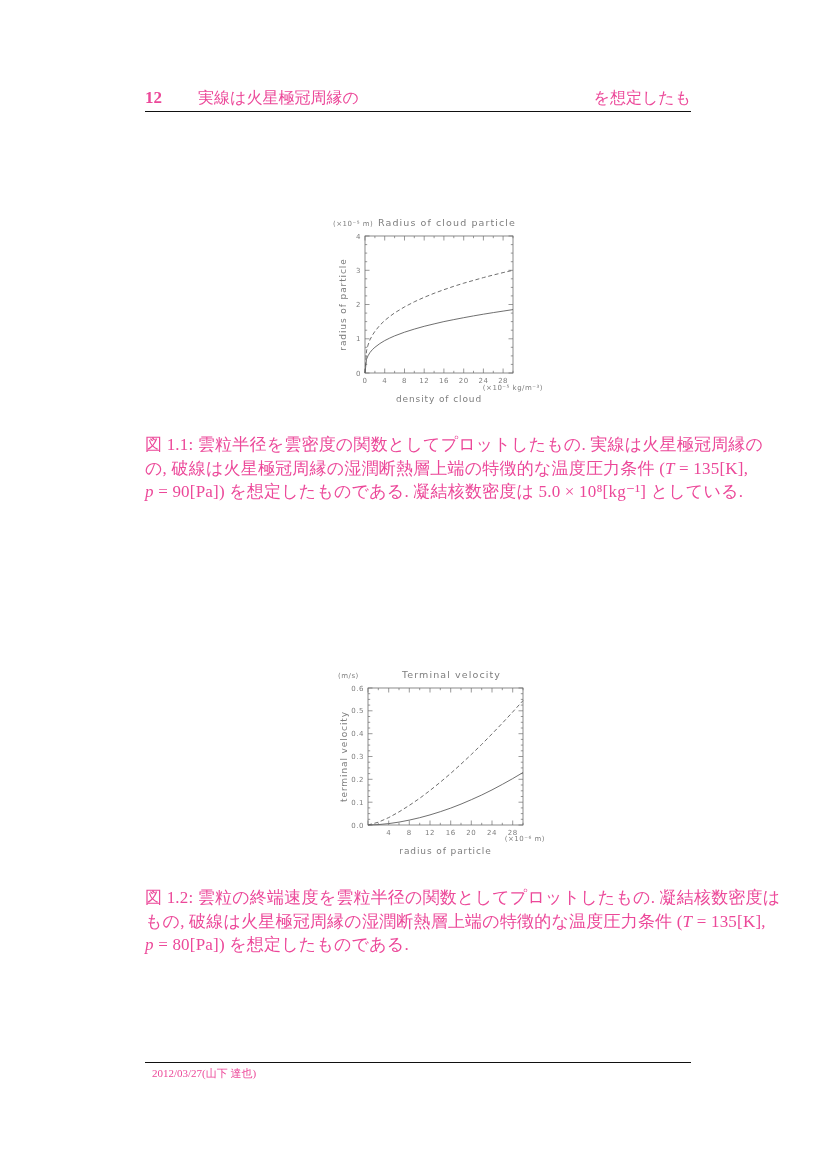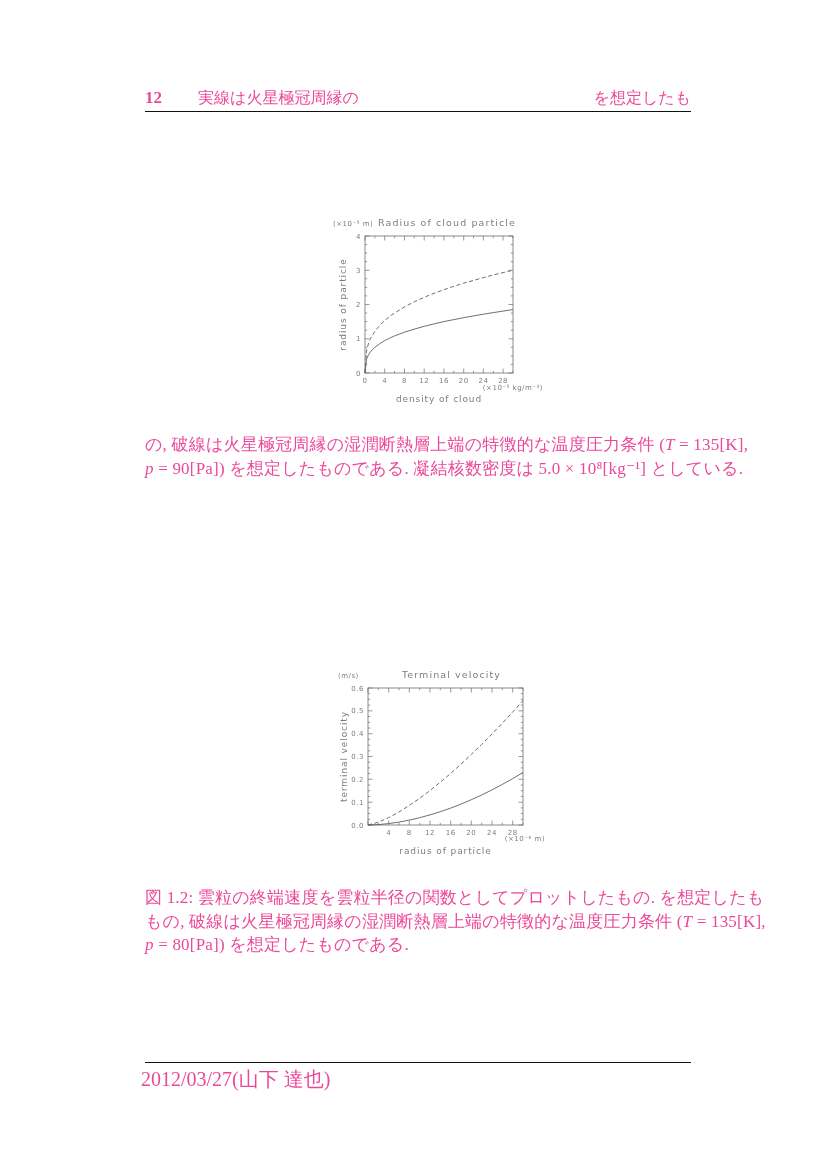--- a/index.html
+++ b/index.html
@@ -39,22 +39,22 @@
     font-size:17px;line-height:23.5px;
     letter-spacing:0.2px;
   }
   .caption .cap-line{white-space:nowrap;}
   .caption .it{font-style:italic;font-family:"Liberation Serif","DejaVu Serif",serif;}
   #cap1{top:433px;}
   #cap2{top:886px;}
   
   .frule{position:absolute;left:145px;top:1062px;width:546px;height:1px;background:#111;}
   .footer{
-    position:absolute;left:141px;top:1066px;
-    font-size:20px;
+    position:absolute;left:152px;top:1066px;
+    font-size:11px;
   }
 </style>
 </head>
 <body>
 
 <div class="page">
 
   <div class="header">
     <span class="pagenum">12</span>
     <span class="htitle">実線は火星極冠周縁の</span>
@@ -147,20 +147,21 @@
       <text class="tt" x="115" y="14" text-anchor="middle">Radius of cloud particle</text>
       <text class="tk" x="1" y="14">(×10⁻⁵ m)</text>
       <text class="tk" x="211" y="178" text-anchor="end">(×10⁻⁵ kg/m⁻³)</text>
       <text class="ax" x="107" y="190" text-anchor="middle">density of cloud</text>
       <text class="ax" x="14" y="92.5" text-anchor="middle" transform="rotate(-90 14 92.5)">radius of particle</text>
       <path d="M33.0 161.0 L34.5 138.9 L36.0 133.1 L37.9 127.9 L40.4 123.2 L42.9 119.4 L47.8 113.3 L52.7 108.5 L57.7 104.5 L62.6 100.9 L72.5 94.9 L82.3 89.8 L92.2 85.3 L102.1 81.3 L111.9 77.7 L121.8 74.3 L131.7 71.2 L141.5 68.4 L151.4 65.6 L161.3 63.0 L171.1 60.6 L181.0 58.3" fill="none" stroke="#5f5f5f" stroke-width="0.9" stroke-dasharray="4,2.6"></path>
       <path d="M33.0 161.0 L34.5 147.3 L36.0 143.8 L37.9 140.6 L40.4 137.6 L42.9 135.3 L47.8 131.6 L52.7 128.6 L57.7 126.1 L62.6 123.9 L72.5 120.2 L82.3 117.1 L92.2 114.3 L102.1 111.9 L111.9 109.6 L121.8 107.6 L131.7 105.7 L141.5 103.9 L151.4 102.2 L161.3 100.6 L171.1 99.1 L181.0 97.6" fill="none" stroke="#5f5f5f" stroke-width="0.9"></path>
     </svg>
 
   <div class="caption" id="cap1">
+      <div class="cap-line"><span>図 1.1: 雲粒半径を雲密度の関数としてプロットしたもの. 実線は火星極冠周縁の</span></div>
       <div class="cap-line"><span>の, 破線は火星極冠周縁の湿潤断熱層上端の特徴的な温度圧力条件 (</span><span class="it">T</span><span> = 135[K],</span></div>
       <div class="cap-line"><span class="it">p</span><span> = 90[Pa]) を想定したものである. 凝結核数密度は 5.0 × 10⁸[kg⁻¹] としている.</span></div>
     </div>
 
   <svg id="chart2" width="215" height="200">
       <rect x="33" y="22" width="155" height="137" fill="none" stroke="#6e6e6e" stroke-width="0.8"></rect>
       <line x1="33.0" y1="159.0" x2="33.0" y2="154.5" stroke="#6e6e6e" stroke-width="0.7"></line>
       <line x1="33.0" y1="22.0" x2="33.0" y2="26.5" stroke="#6e6e6e" stroke-width="0.7"></line>
       <line x1="43.3" y1="159.0" x2="43.3" y2="156.8" stroke="#6e6e6e" stroke-width="0.7"></line>
       <line x1="43.3" y1="22.0" x2="43.3" y2="24.2" stroke="#6e6e6e" stroke-width="0.7"></line>
@@ -259,21 +260,21 @@
       <text class="tt" x="116.5" y="12" text-anchor="middle">Terminal velocity</text>
       <text class="tk" x="3" y="12">(m/s)</text>
       <text class="tk" x="210" y="175" text-anchor="end">(×10⁻⁶ m)</text>
       <text class="ax" x="110.5" y="188" text-anchor="middle">radius of particle</text>
       <text class="ax" x="12" y="90.5" text-anchor="middle" transform="rotate(-90 12 90.5)">terminal velocity</text>
       <path d="M33.0 159.0 L43.3 156.2 L53.7 151.6 L64.0 145.9 L74.3 139.4 L84.7 132.3 L95.0 124.5 L105.3 116.2 L115.7 107.4 L126.0 98.1 L136.3 88.5 L146.7 78.4 L157.0 67.9 L167.3 57.2 L177.7 46.0 L188.0 34.6" fill="none" stroke="#5f5f5f" stroke-width="0.9" stroke-dasharray="4,2.6"></path>
       <path d="M33.0 159.0 L43.3 158.6 L53.7 157.6 L64.0 156.1 L74.3 154.1 L84.7 151.7 L95.0 148.9 L105.3 145.7 L115.7 142.1 L126.0 138.1 L136.3 133.7 L146.7 129.0 L157.0 123.9 L167.3 118.4 L177.7 112.6 L188.0 106.5" fill="none" stroke="#5f5f5f" stroke-width="0.9"></path>
     </svg>
 
   <div class="caption" id="cap2">
-      <div class="cap-line"><span>図 1.2: 雲粒の終端速度を雲粒半径の関数としてプロットしたもの. を想定したも</span></div>
+      <div class="cap-line"><span>図 1.2: 雲粒の終端速度を雲粒半径の関数としてプロットしたもの. 凝結核数密度は</span></div>
       <div class="cap-line"><span>もの, 破線は火星極冠周縁の湿潤断熱層上端の特徴的な温度圧力条件 (</span><span class="it">T</span><span> = 135[K],</span></div>
       <div class="cap-line"><span class="it">p</span><span> = 80[Pa]) を想定したものである.</span></div>
     </div>
 
   <div class="frule"></div>
   <div class="footer">2012/03/27(山下 達也)</div>
 
 </div>
 
 </body></html>

